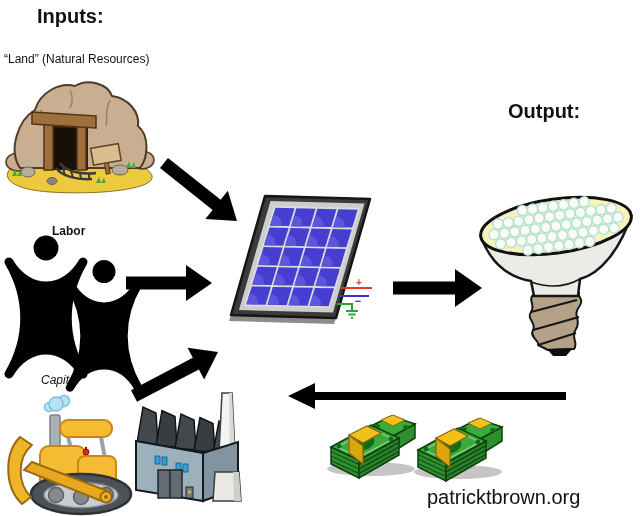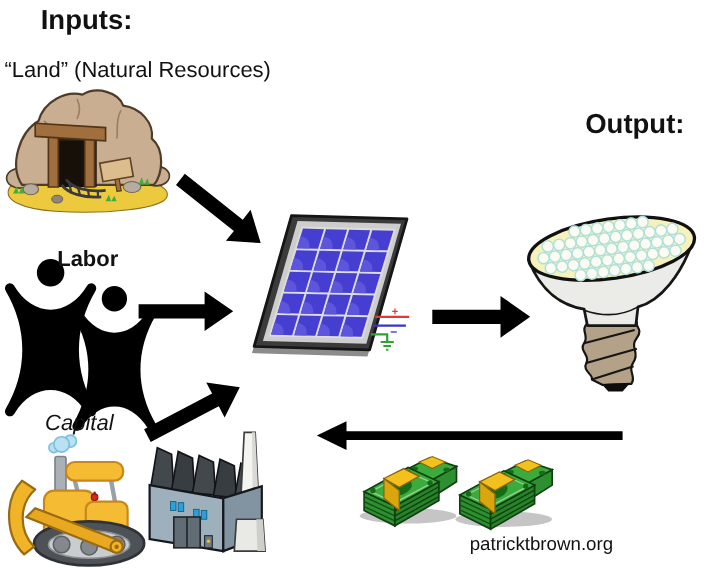--- a/index.html
+++ b/index.html
@@ -1,22 +1,22 @@
 <!DOCTYPE html>
 <html><head>
 <meta charset="utf-8">
 <style>
   html,body{margin:0;padding:0;background:#fff;}
   .canvas{position:relative;width:640px;height:516px;background:#fff;overflow:hidden;
           font-family:"Liberation Sans",sans-serif;color:#111;}
   #scene{position:absolute;left:0;top:0;}
   .lbl{position:absolute;white-space:nowrap;line-height:1.1;}
-  .title{font-size:25px;font-weight:700;}
-  .small{font-size:20px;}
-  .site{font-size:17px;}
+  .title{font-size:20px;font-weight:700;}
+  .small{font-size:12px;}
+  .site{font-size:20px;}
 </style>
 </head>
 <body>
 
 <div class="canvas">
 
 <svg id="scene" width="640" height="516" viewBox="0 0 640 516">
 
   <g>
     <path d="M8,172 C4,182 20,190 50,192 C95,195 150,190 152,178 C154,168 130,162 110,163 L30,163 C18,164 10,167 8,172 Z" fill="#edc93e" stroke="#8a6d1f" stroke-width="1"></path>
@@ -260,16 +260,16 @@
         <polygon points="137.0,401.8 198.9,369.4 204.2,379.5 218.0,352.0 187.5,347.7 192.8,357.8 131.0,390.2" fill="#000000" stroke-linejoin="round"></polygon>
         <polygon points="393.0,294.5 455.0,294.5 455.0,307.0 482.0,288.0 455.0,269.0 455.0,281.5 393.0,281.5" fill="#000000" stroke-linejoin="round"></polygon>
         <polygon points="566.0,392.0 315.0,392.0 315.0,383.0 288.0,396.0 315.0,409.0 315.0,400.0 566.0,400.0" fill="#000000" stroke-linejoin="round"></polygon>
       </g>
 </svg>
 
 <span class="lbl title" style="left:37px;top:5px;">Inputs:</span>
 <span class="lbl small" style="left:4px;top:53px;">“Land” (Natural Resources)</span>
 <span class="lbl small" style="left:52px;top:225px;font-weight:bold;">Labor</span>
 <span class="lbl small" style="left:41px;top:374px;font-style:italic;">Capital</span>
-<span class="lbl title" style="left:508px;top:100px;margin-left:24px;">Output:</span>
+<span class="lbl title" style="left:508px;top:100px;">Output:</span>
 <span class="lbl site" style="left:427px;top:486px;">patricktbrown.org</span>
 
 </div>
 
 </body></html>

